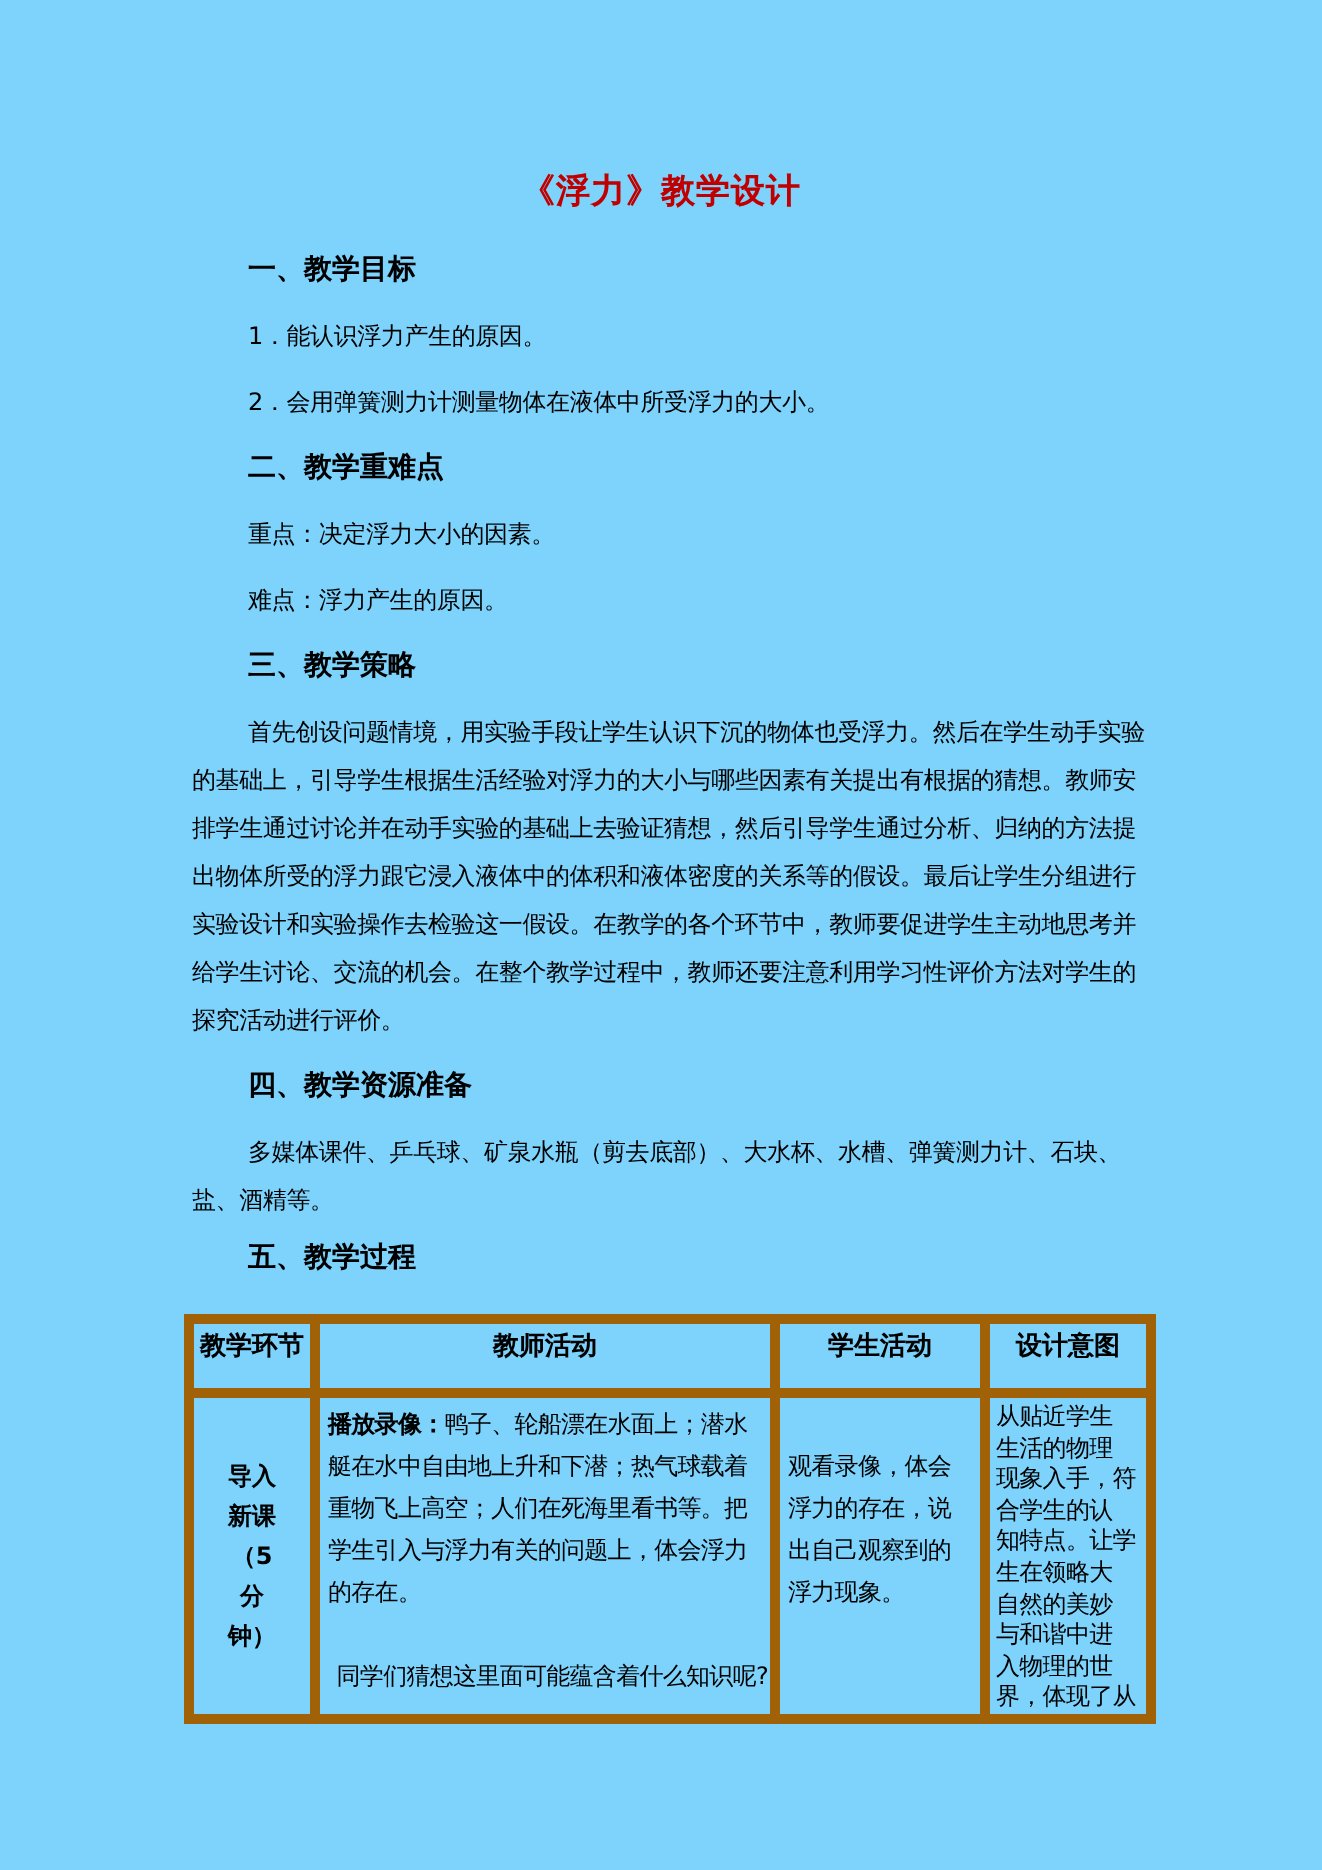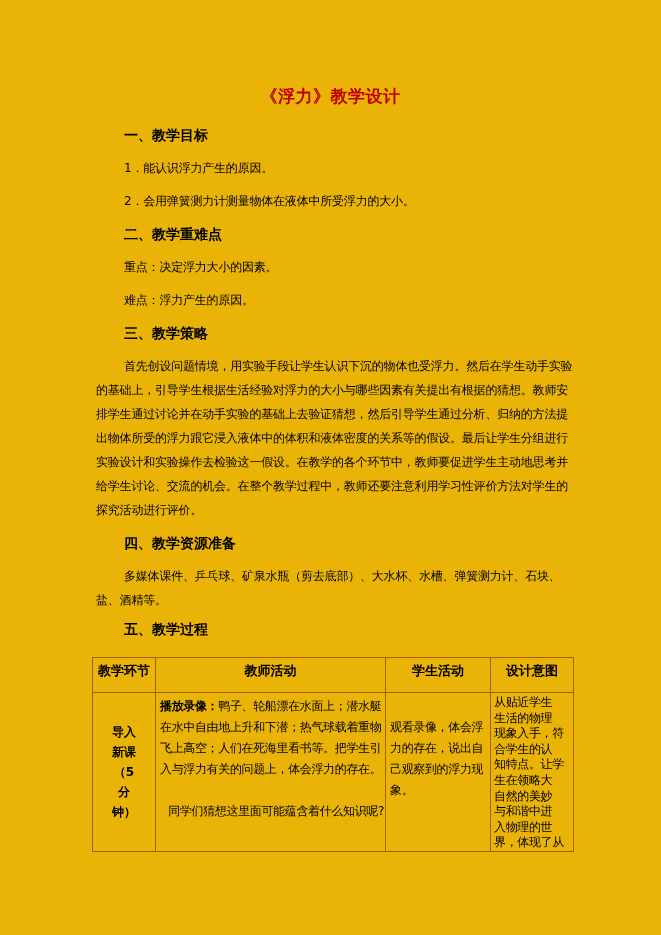--- a/index.html
+++ b/index.html
@@ -1,21 +1,21 @@
 <!DOCTYPE html>
 <html><head>
 <meta charset="utf-8">
 <style>
   * { box-sizing: border-box; }
   html, body { margin: 0; padding: 0; background: #ffffff; }
   .page {
     position: relative;
     width: 661px;
     height: 935px;
-    background: #eab308;
+    background: #7dd3fc;
     color: #000;
     font-family: "DejaVu Sans", "Liberation Sans", sans-serif;
     overflow: hidden;
   }
   .doc-title {
     padding-top: 86px;
     text-align: center;
     font-size: 17px;
     font-weight: bold;
     line-height: 20px;
@@ -36,21 +36,21 @@
   }
   .sec-first { margin-top: 17px; }
   .sec-last  { margin-top: 5px; }
   p.para { margin: 9px 0 0 0; text-indent: 28px; }
   table.process {
     border-collapse: collapse;
     table-layout: fixed;
     width: 481px;
     margin: 16px 0 0 -4px;
   }
-  .process th, .process td { border: 1px solid #a16207; }
+  .process th, .process td { border: 5px solid #a16207; }
   .process th {
     font-size: 13px;
     font-weight: bold;
     text-align: center;
     vertical-align: middle;
     height: 35px;
     padding: 0 0 8px 0;
     letter-spacing: 0;
   }
   .process td {

